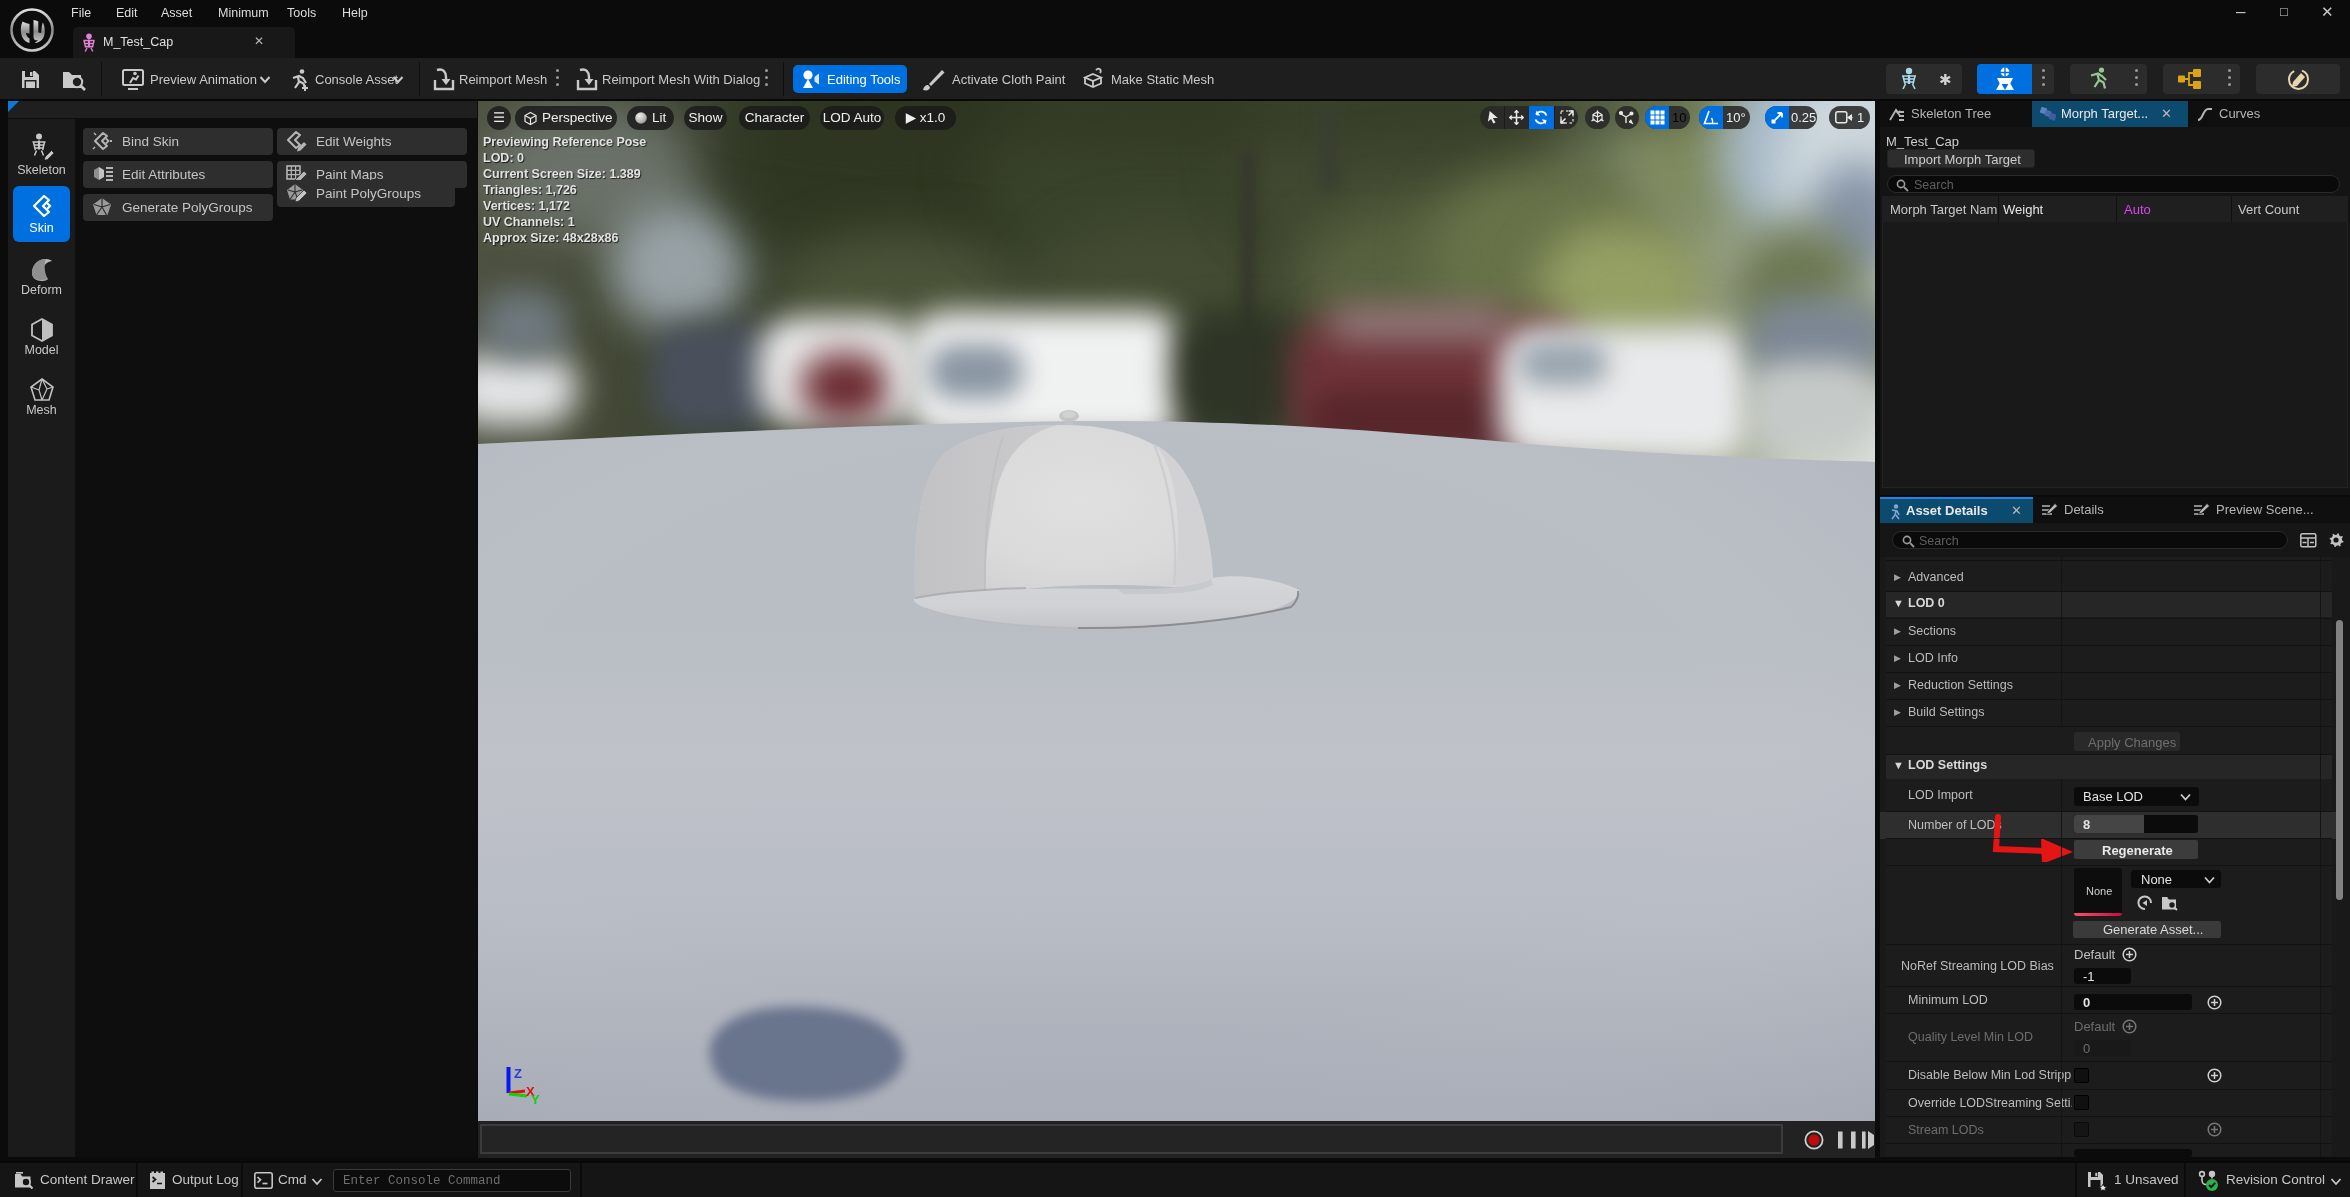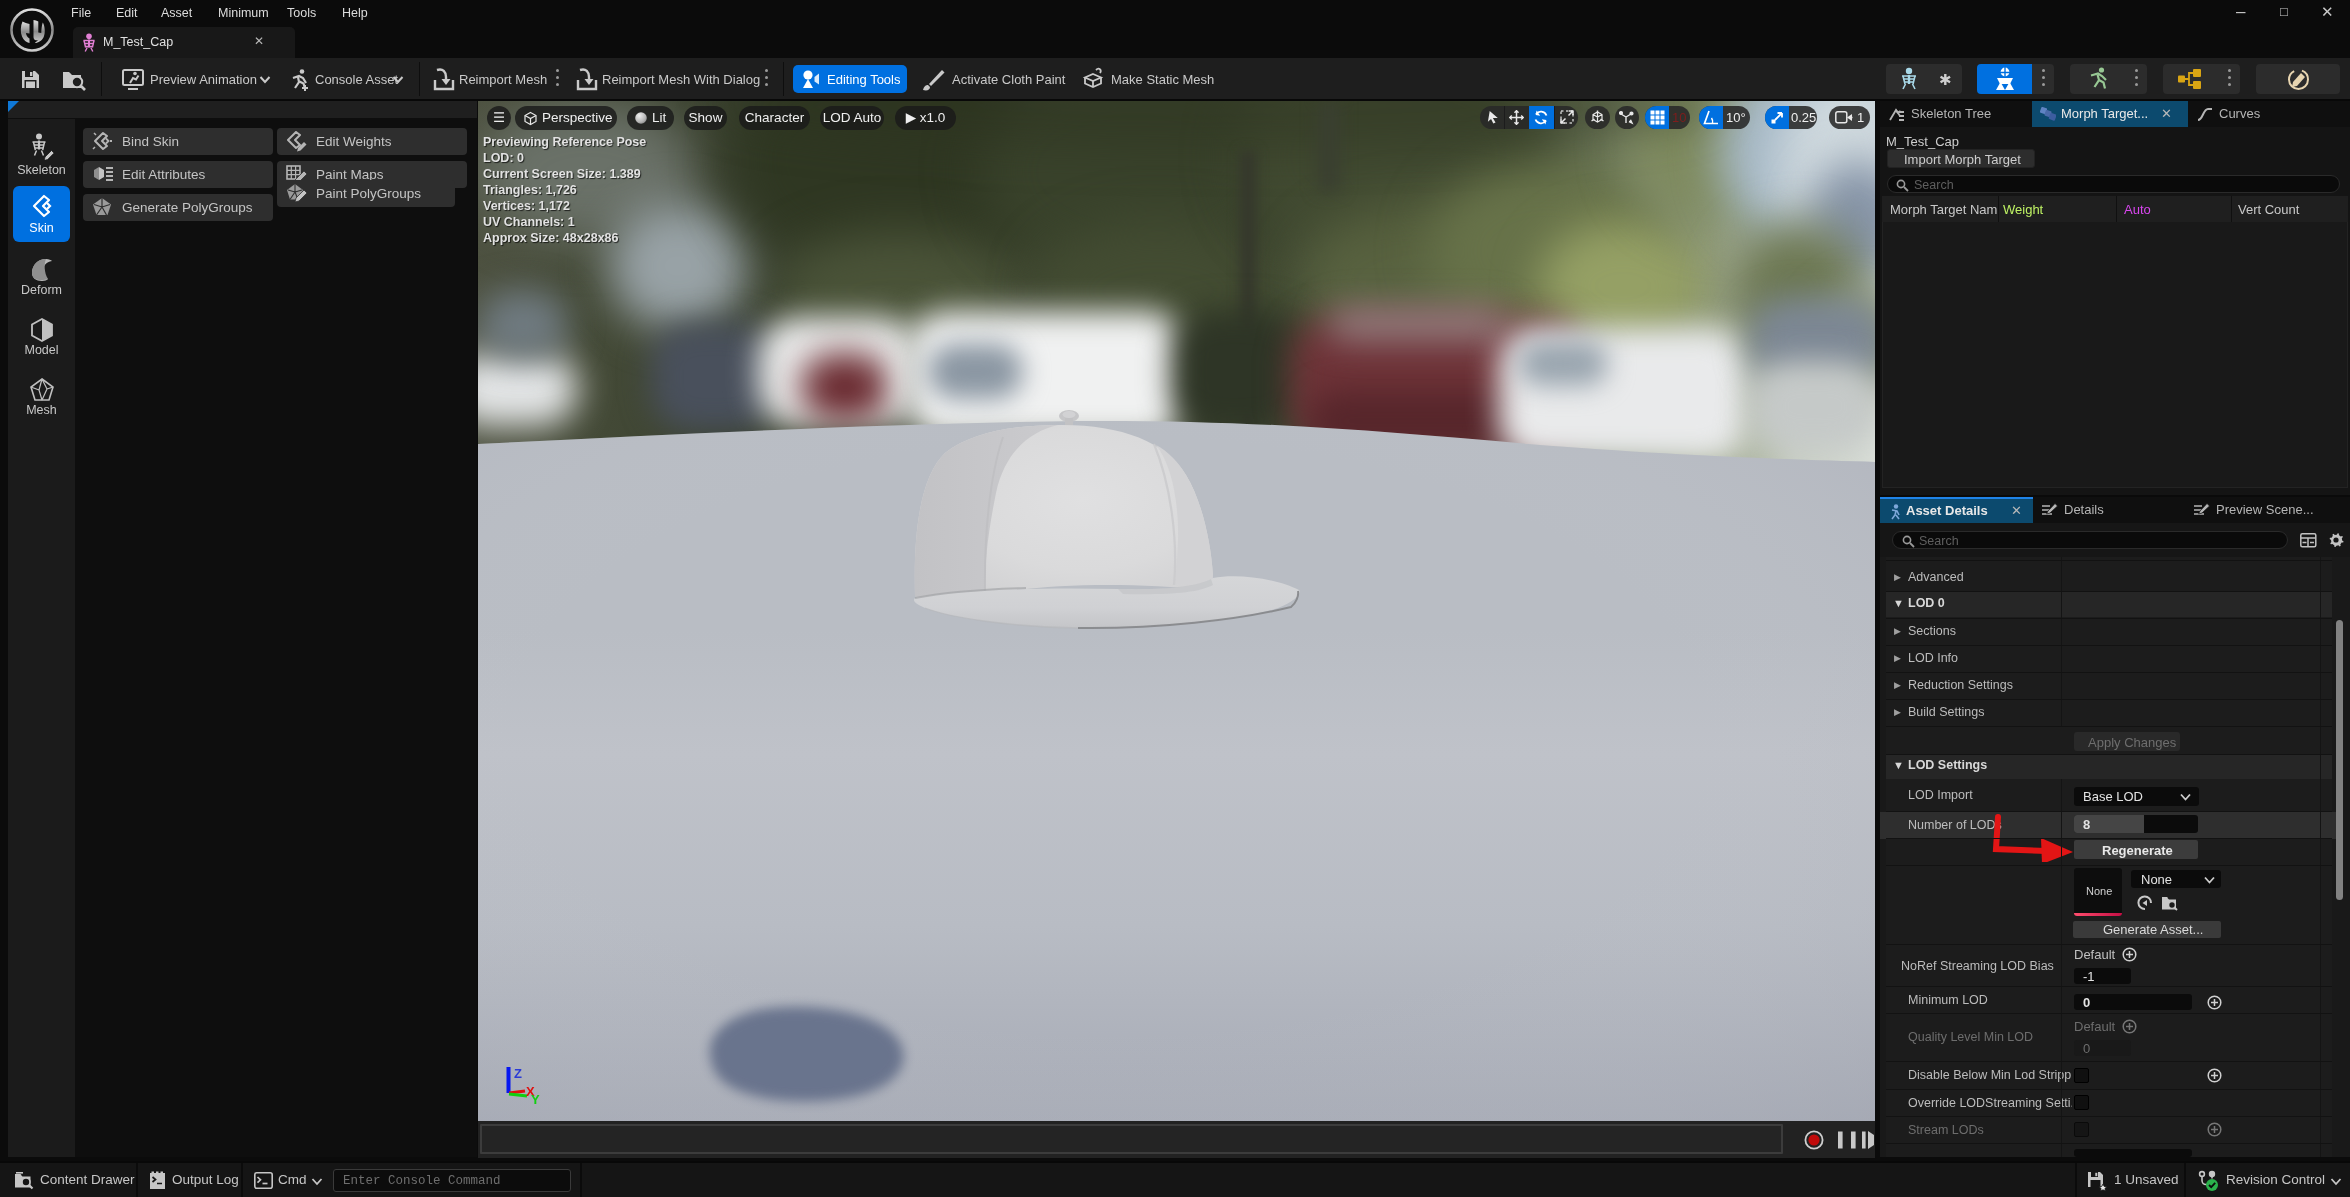--- a/index.html
+++ b/index.html
@@ -563,21 +563,21 @@
             <rect x="5.5" y="0.5" width="4" height="4"></rect>
             <rect x="10.5" y="0.5" width="4" height="4"></rect>
             <rect x="0.5" y="5.5" width="4" height="4"></rect>
             <rect x="5.5" y="5.5" width="4" height="4"></rect>
             <rect x="10.5" y="5.5" width="4" height="4"></rect>
             <rect x="0.5" y="10.5" width="4" height="4"></rect>
             <rect x="5.5" y="10.5" width="4" height="4"></rect>
             <rect x="10.5" y="10.5" width="4" height="4"></rect>
           </g>
         </svg>
-      <span class="abs" style="left:27px; top:4px; color:#7f1d1d; font-size:13px;">10</span>
+      <span class="abs" style="left:27px; top:4px; color:#000000; font-size:13px;">10</span>
     </div>
     <div class="abs" style="left:1221px; top:5px; width:51px; height:23px; background:rgba(40,40,40,0.88); border-radius:12px; overflow:hidden;">
       <div class="abs" style="left:0; top:0; width:24px; height:23px; background:#0070e0;"></div>
       <svg class="abs" style="left:4px; top:4px;" width="16" height="15" viewBox="0 0 16 15">
           <path d="M6 1 L1.5 13.5 H15" stroke="#fff" stroke-width="1.7" fill="none"></path>
           <path d="M8.5 8 A 6.5 6.5 0 0 1 9.5 13.5" stroke="#fff" stroke-width="1.5" fill="none"></path>
         </svg>
       <span class="abs" style="left:27px; top:4px; color:#efefef; font-size:13px;">10°</span>
     </div>
     <div class="abs" style="left:1287px; top:5px; width:52px; height:23px; background:rgba(40,40,40,0.88); border-radius:12px; overflow:hidden;">
@@ -641,21 +641,21 @@
       </div>
       <div class="searchbox" style="left:7px; top:48px; width:453px;">
         <svg class="abs" style="left:8px; top:3px;" width="13" height="13" viewBox="0 0 13 13">
             <circle cx="5" cy="5" r="3.6" stroke="#9a9a9a" stroke-width="1.6" fill="none"></circle>
             <line x1="8" y1="8" x2="12" y2="12" stroke="#9a9a9a" stroke-width="1.8"></line>
           </svg>
         <span class="ph">Search</span>
       </div>
       <div class="abs" style="left:2px; top:69px; width:466px; height:26px; background:#1f1f1f;">
         <span class="abs" style="left:8px; top:6px; font-size:13px; color:#c8c8c8;">Morph Target Nam</span>
-        <span class="abs" style="left:121px; top:6px; font-size:13px; color:#bef264;">Weight</span>
+        <span class="abs" style="left:121px; top:6px; font-size:13px; color:#e5e5e5;">Weight</span>
         <span class="abs" style="left:242px; top:6px; font-size:13px; color:#d946ef;">Auto</span>
         <span class="abs" style="left:356px; top:6px; font-size:13px; color:#c8c8c8;">Vert Count</span>
         <div class="abs" style="left:116px; top:0; width:1px; height:26px; background:#101010;"></div>
         <div class="abs" style="left:234px; top:0; width:1px; height:26px; background:#101010;"></div>
         <div class="abs" style="left:349px; top:0; width:1px; height:26px; background:#101010;"></div>
       </div>
       <div class="abs" style="left:2px; top:95px; width:466px; height:266px; background:#191919; border:1px solid #232323; border-top:none;"></div>
     </div>
 
     <div class="abs" style="left:0; top:394px; width:470px; height:2px; background:#0a0a0a;"></div>

